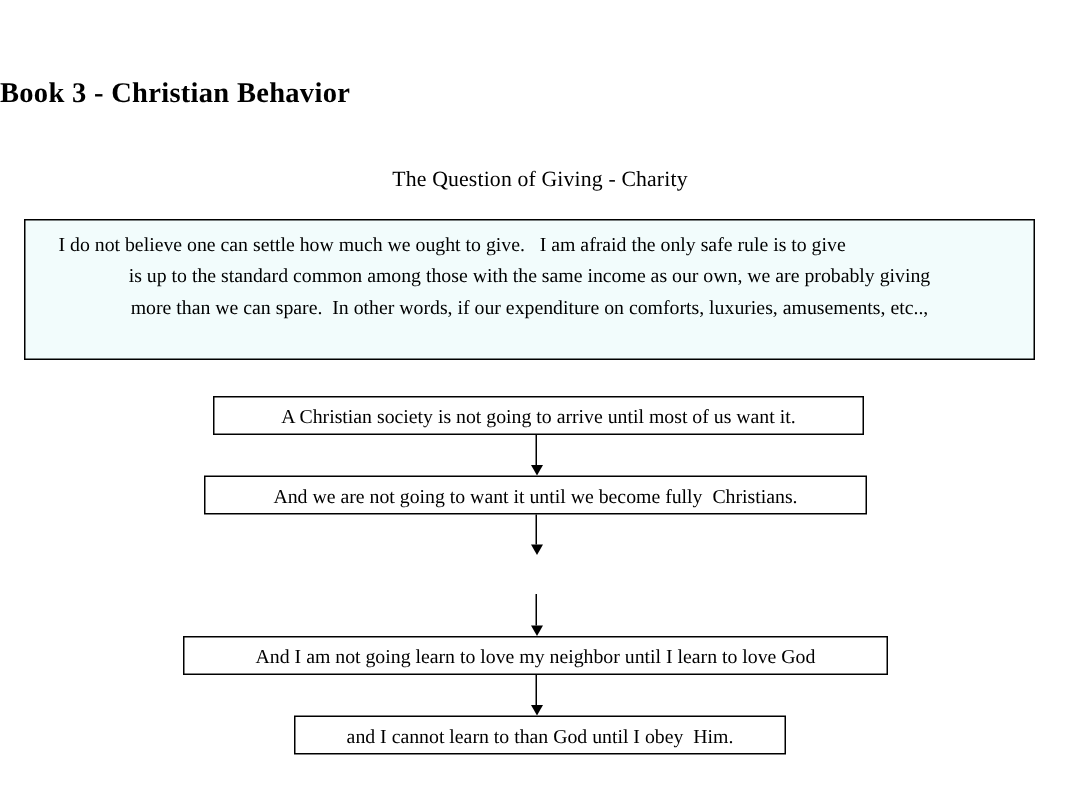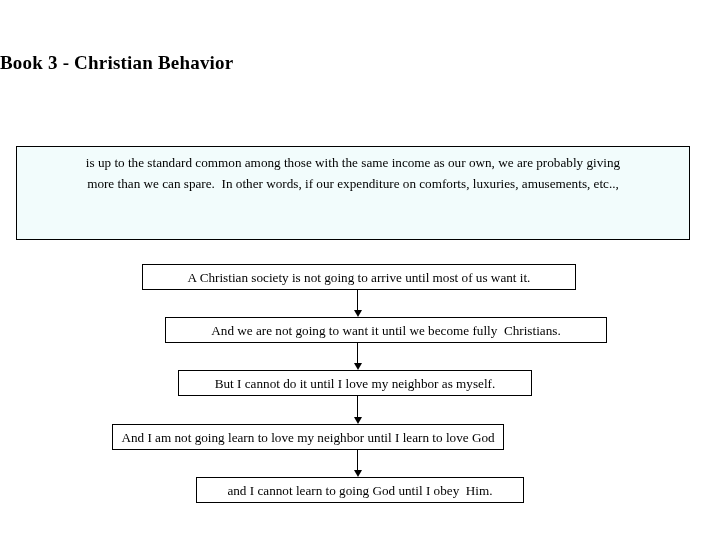--- a/index.html
+++ b/index.html
@@ -109,53 +109,54 @@
     border-top: 7px solid #000000;
   }
 </style>
 </head>
 <body>
 
 <div class="slide">
 
   <div class="title">Book 3 - Christian Behavior</div>
 
+  <div class="subtitle">The Question of Giving - Charity</div>
 
   <div class="quote-box">
+    <div class="quote-line first">I do not believe one can settle how much we ought to give.   I am afraid the only safe rule is to give</div>
     <div class="quote-line">is up to the standard common among those with the same income as our own, we are probably giving</div>
     <div class="quote-line">more than we can spare.  In other words, if our expenditure on comforts, luxuries, amusements, etc..,</div>
   </div>
 
   <div class="flow">
 
     <div class="node" style="left:142px; top:264px; width:434px;">A Christian society is not going to arrive until most of us want it.</div>
 
     <div class="arrow" style="left:353px; top:290px; height:27px;">
       <div class="shaft" style="height:20px;"></div>
       <div class="head" style="top:20px;"></div>
     </div>
 
-    <div class="node" style="left:136px; top:317px; width:442px;margin-left:29px;">And we are not going to want it until we become fully  Christians.</div>
+    <div class="node" style="left:136px; top:317px; width:442px;">And we are not going to want it until we become fully  Christians.</div>
 
     <div class="arrow" style="left:353px; top:343px; height:27px;">
       <div class="shaft" style="height:20px;"></div>
       <div class="head" style="top:20px;"></div>
     </div>
 
-    <div class="node" style="left:178px; top:370px; width:354px;">But I cannot do it until I love my neighbor as myself.</div>
 
     <div class="arrow" style="left:353px; top:396px; height:28px;">
       <div class="shaft" style="height:21px;"></div>
       <div class="head" style="top:21px;"></div>
     </div>
 
-    <div class="node" style="left:112px; top:424px; width:392px;">And I am not going learn to love my neighbor until I learn to love God</div>
+    <div class="node" style="left:122px; top:424px; width:470px;">And I am not going learn to love my neighbor until I learn to love God</div>
 
     <div class="arrow" style="left:353px; top:450px; height:27px;">
       <div class="shaft" style="height:20px;"></div>
       <div class="head" style="top:20px;"></div>
     </div>
 
-    <div class="node" style="left:196px; top:477px; width:328px;">and I cannot learn to going God until I obey  Him.</div>
+    <div class="node" style="left:196px; top:477px; width:328px;">and I cannot learn to than God until I obey  Him.</div>
 
   </div>
 
 </div>
 
 </body></html>

